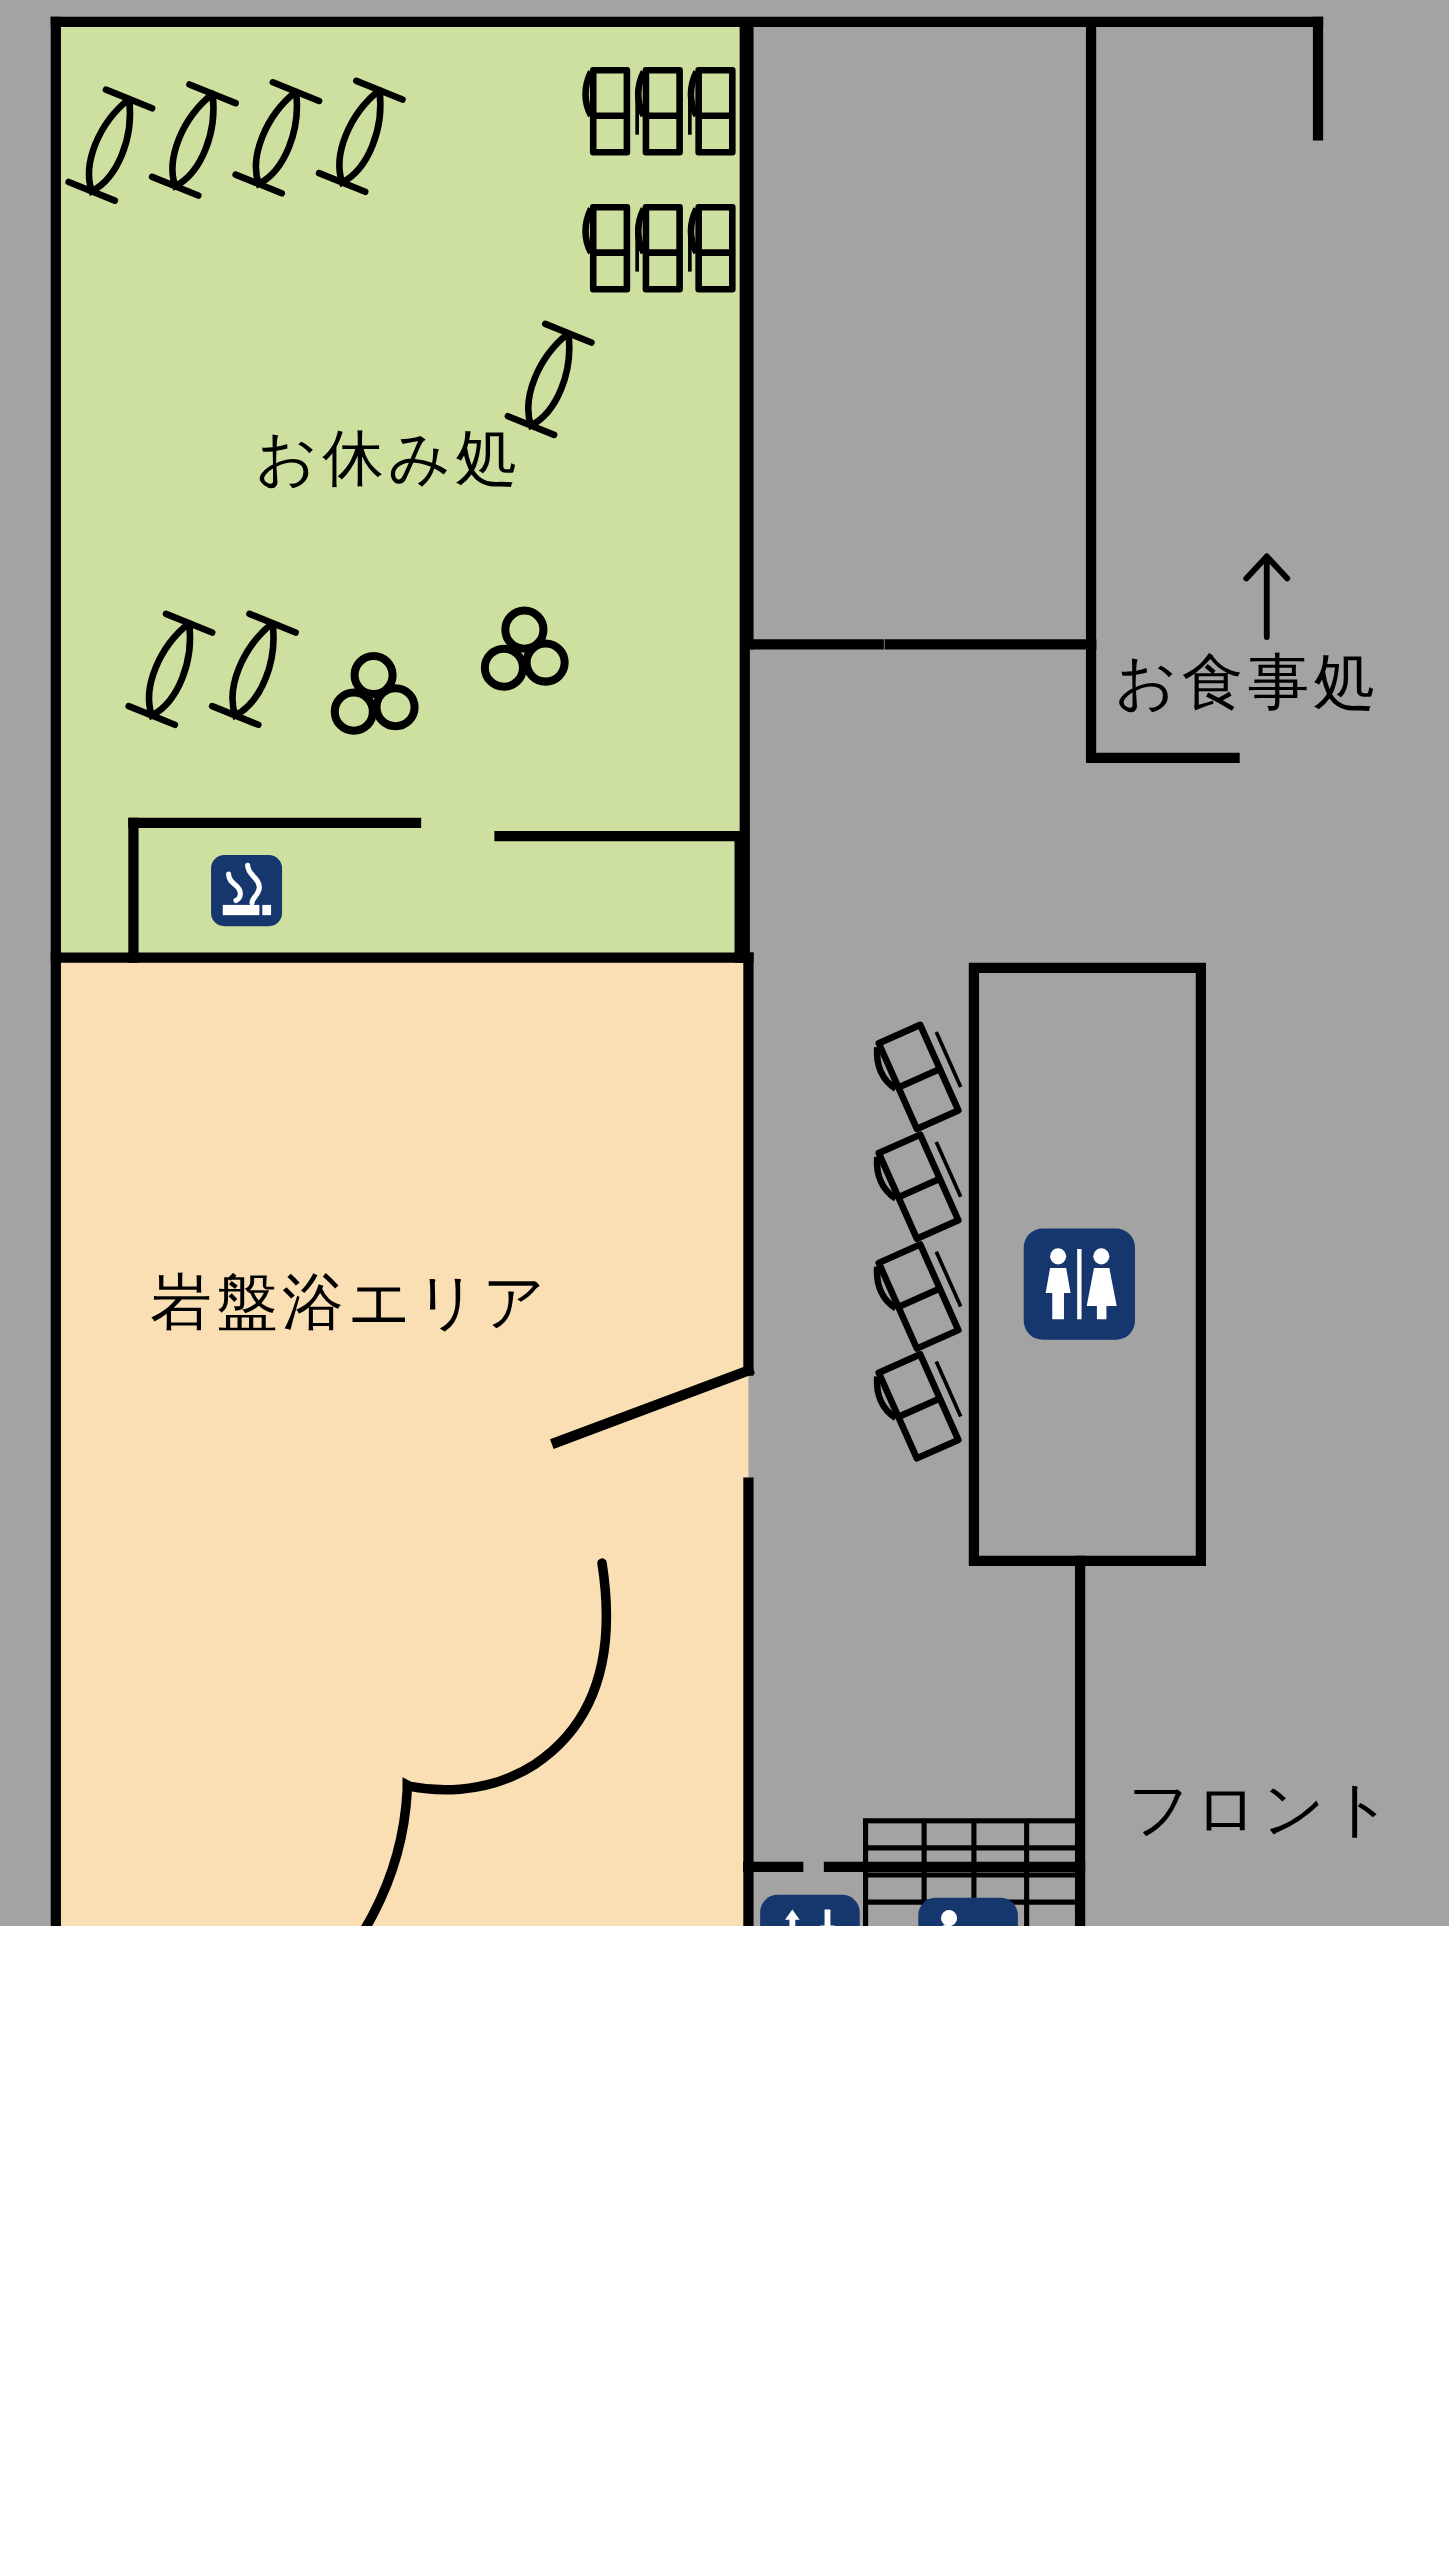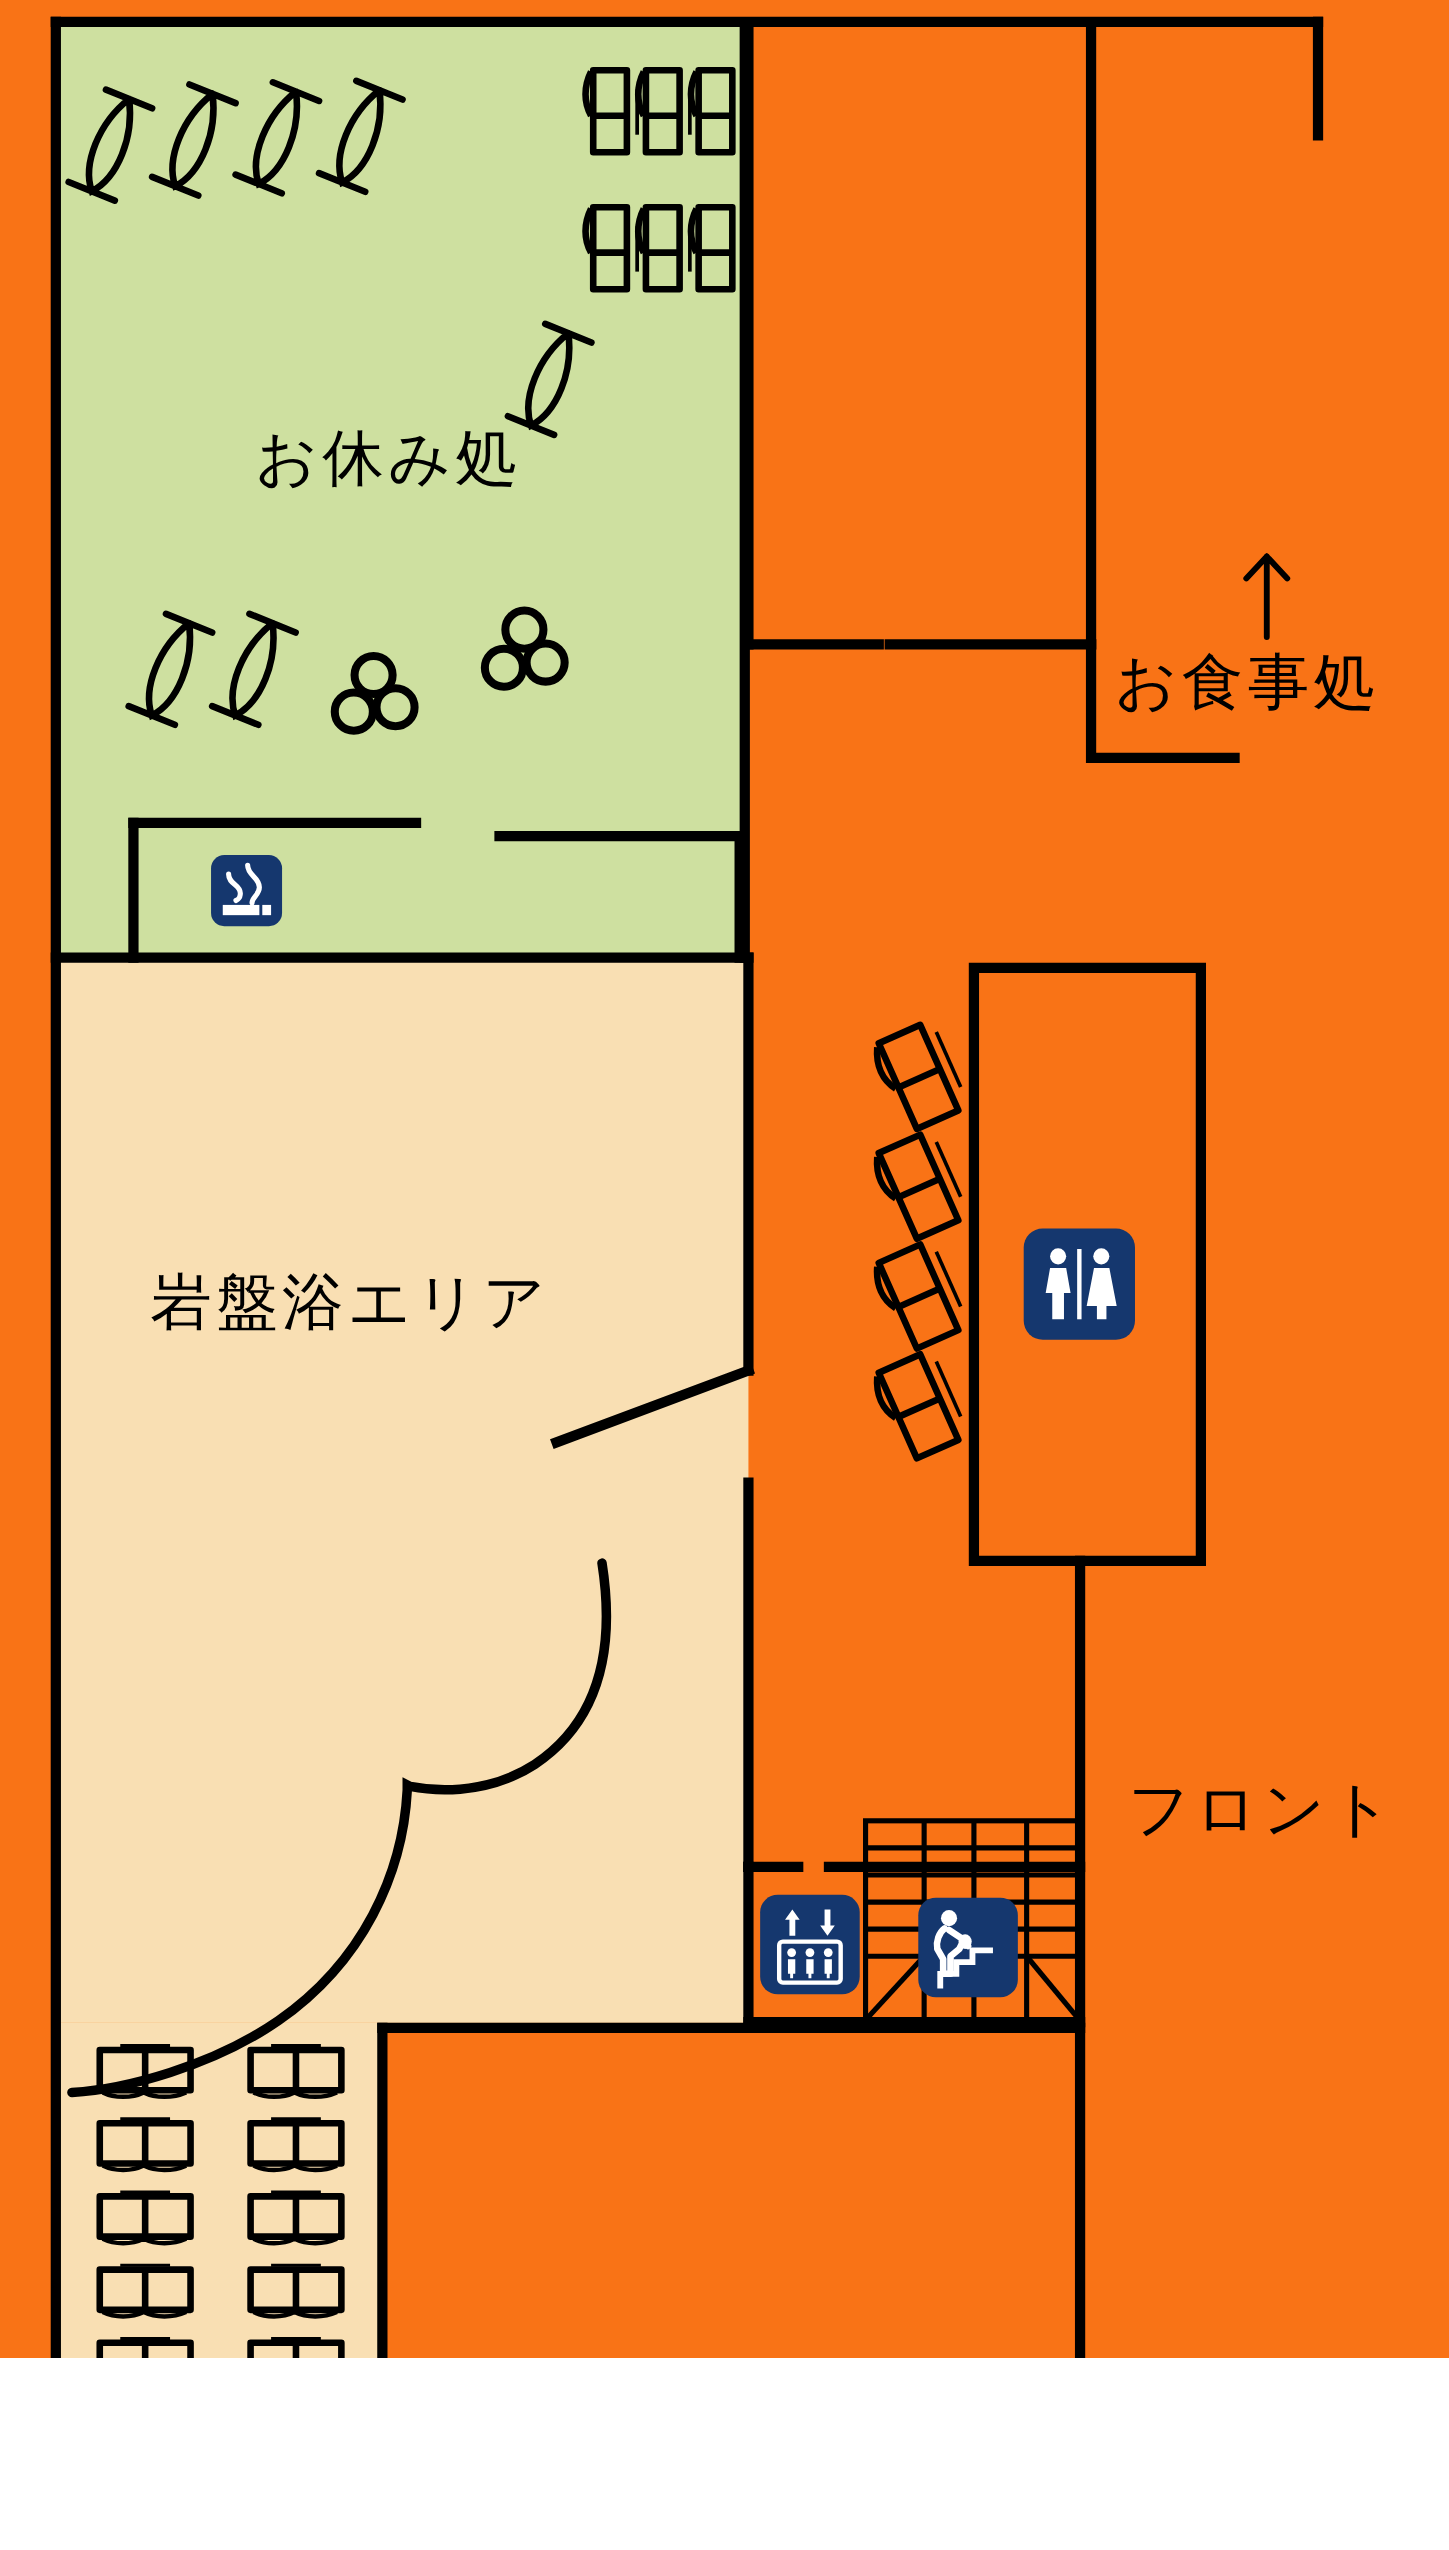--- a/index.html
+++ b/index.html
@@ -5,22 +5,22 @@
 <style>
   html, body {
     margin: 0;
     padding: 0;
     background: #ffffff;
     font-family: "Liberation Sans", sans-serif;
   }
   #stage {
     position: relative;
     width: 1450px;
-    height: 2358px;
-    background: #f97316;
+    height: 1926px;
+    background: #a3a3a3;
     overflow: hidden;
   }
   #plan-svg {
     position: absolute;
     left: 0;
     top: 0;
     width: 1450px;
     height: 2550px;
     display: block;
   }

